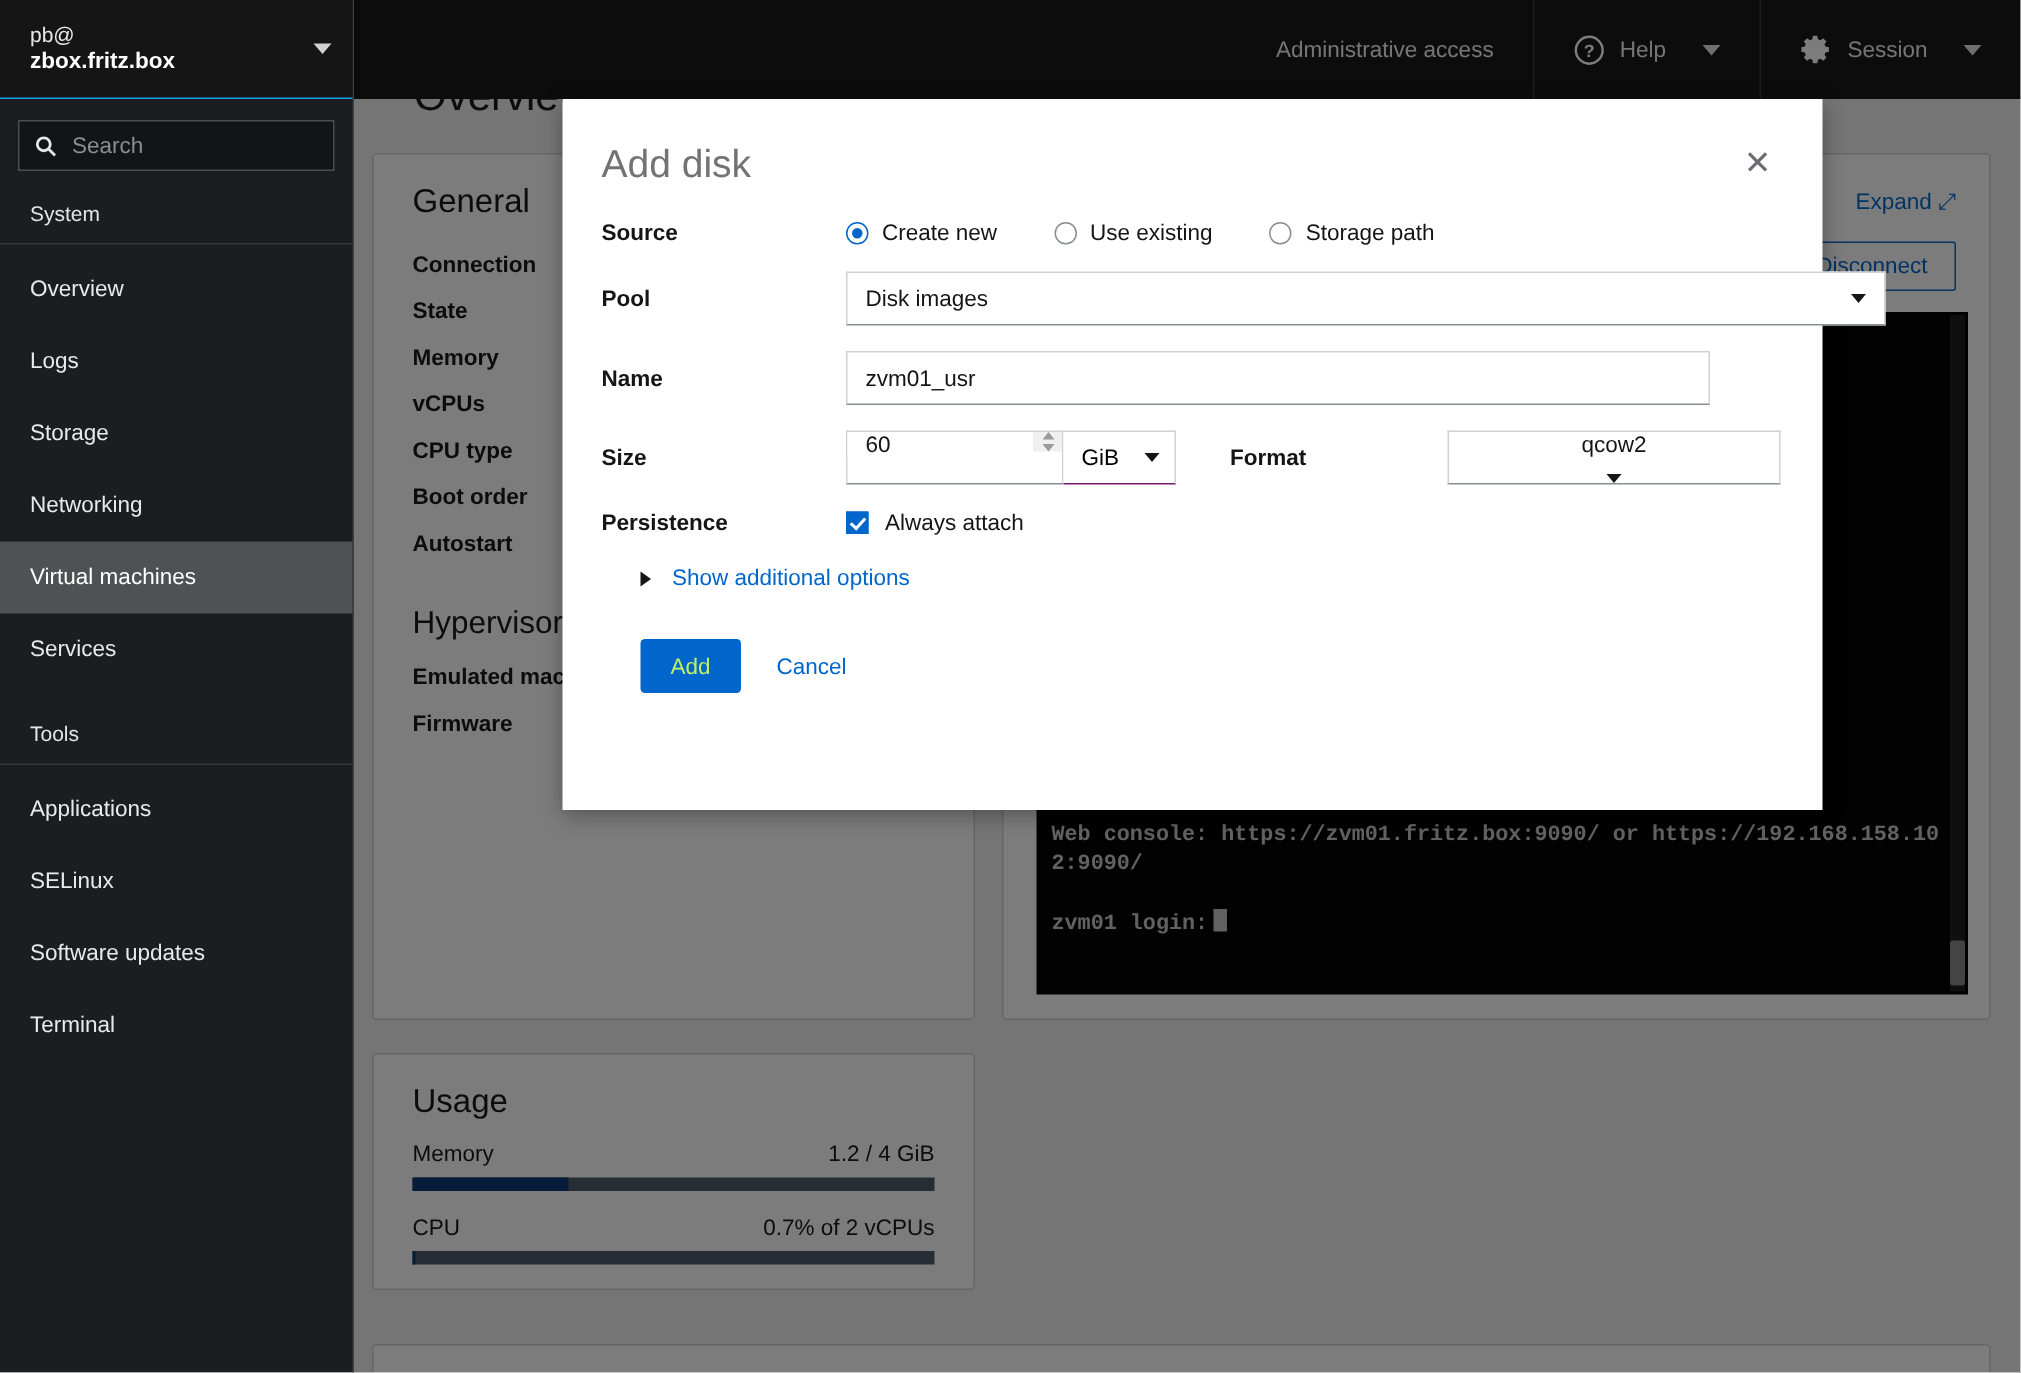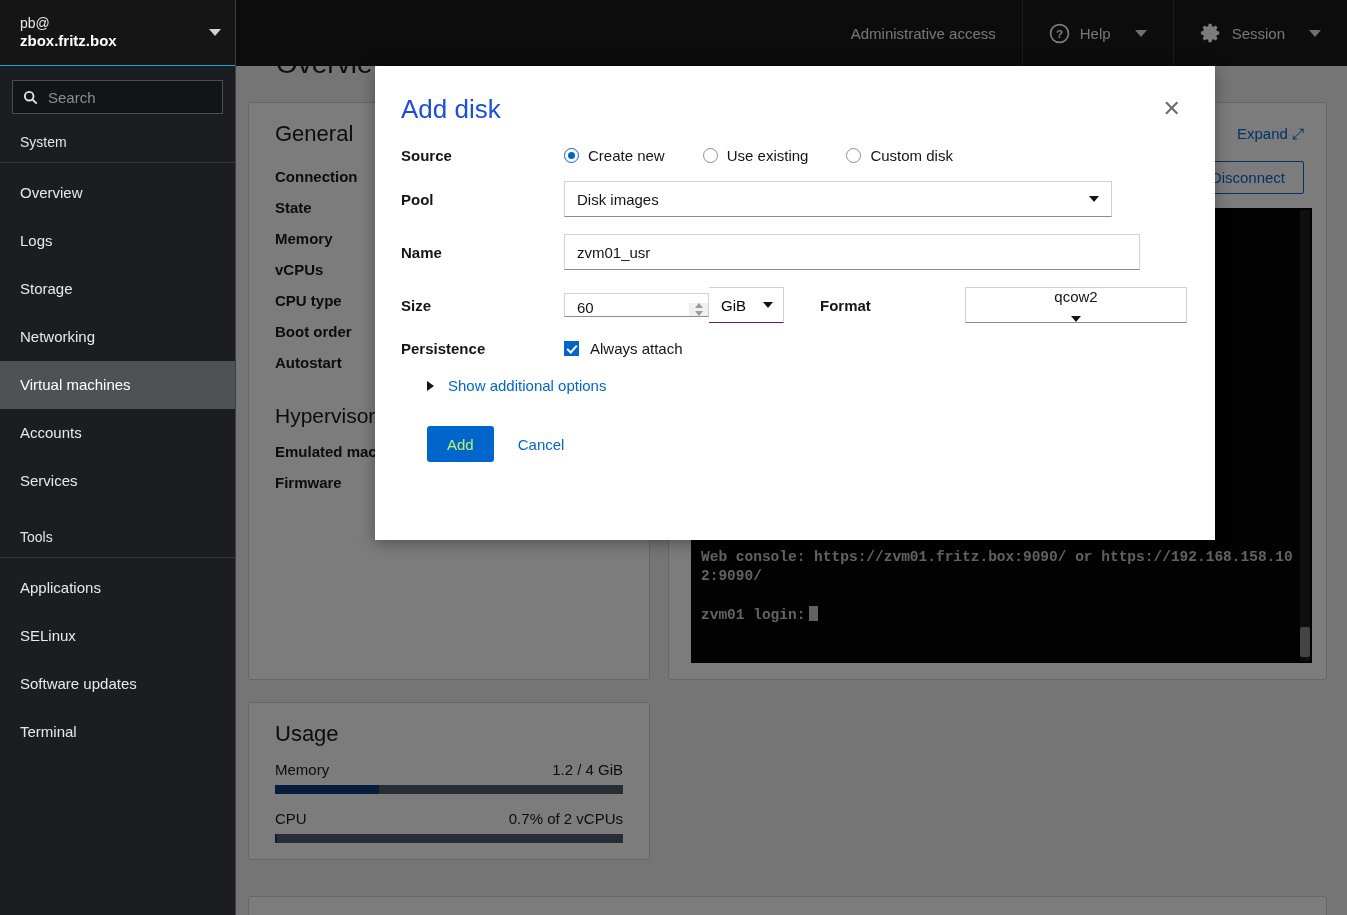--- a/index.html
+++ b/index.html
@@ -176,21 +176,21 @@
   .modal {
     position: absolute; left: 375px; top: 66px;
     width: 840px; height: 474px;
     background: #fff; z-index: 50;
     box-shadow: 0 3px 14px rgba(0,0,0,0.35);
     padding: 28px 26px 0 26px;
   }
   .modal-title-row {
     display: flex; align-items: flex-start; justify-content: space-between;
   }
-  .modal-title { font-size: 26px; font-weight: 400; color: #1d4ed8; }
+  .modal-title { font-size: 26px; font-weight: 400; color: #737373; }
   .modal-close {
     background: none; border: none; cursor: pointer;
     font-size: 22px; color: #6a6e73; line-height: 1;
     padding: 4px 8px; font-family: "Liberation Sans", sans-serif;
   }
 
   .form { margin-top: 22px; }
   .frow { display: flex; align-items: center; margin-bottom: 17px; }
   .flabel {
     width: 163px; flex: 0 0 163px;
@@ -218,26 +218,26 @@
     font-family: "Liberation Sans", sans-serif; outline: none;
     border-radius: 0;
   }
   .select { justify-content: space-between; cursor: pointer; }
   .sel-caret {
     width: 0; height: 0;
     border-left: 5px solid transparent;
     border-right: 5px solid transparent;
     border-top: 6px solid #151515;
   }
-  .w-full { width: 548px; }
+  .w-full { width: 693px; }
   .textinput.w-full { width: 576px; }
 
   .num-wrap {
-    display: flex; align-items: flex-end;
-    border: 1px solid #d2d2d2; border-bottom: 1px solid #8a8d90; height: 24px;
+    display: flex; align-items: flex-start;
+    border: 1px solid #d2d2d2; border-bottom: 1px solid #8a8d90; height: 36px;
     width: 145px; background: #fff;
   }
   .num-input {
     border: none; outline: none; width: 100%; padding: 0 6px 0 12px;
     font-size: 15px; font-family: "Liberation Sans", sans-serif; color: #151515;
   }
   .spinner {
     width: 22px; background: #f0f0f0; border-left: 1px solid #ededed;
     display: flex; flex-direction: column; align-items: center;
     justify-content: center; gap: 3px; cursor: pointer;
@@ -315,21 +315,20 @@
 
     <div>
       <div class="nav-group-label">System</div>
       <div class="nav-sep"></div>
       <div class="nav-list">
         <a class="nav-item">Overview</a>
         <a class="nav-item">Logs</a>
         <a class="nav-item">Storage</a>
         <a class="nav-item">Networking</a>
         <a class="nav-item active">Virtual machines</a>
-        <a class="nav-item">Accounts</a>
         <a class="nav-item">Services</a>
       </div>
     </div>
 
     <div class="nav-spacer"></div>
 
     <div>
       <div class="nav-group-label">Tools</div>
       <div class="nav-sep"></div>
       <div class="nav-list">
@@ -501,21 +500,21 @@
             <label class="radio-opt checked">
               <span class="radio-mark"></span>
               <span>Create new</span>
             </label>
             <label class="radio-opt">
               <span class="radio-mark"></span>
               <span>Use existing</span>
             </label>
             <label class="radio-opt">
               <span class="radio-mark"></span>
-              <span>Custom disk</span>
+              <span>Storage path</span>
             </label>
           </div>
         </div>
       </div>
 
       <div class="frow">
         <div class="flabel">Pool</div>
         <div class="fctl">
           <div class="select w-full">
             <span>Disk images</span>

